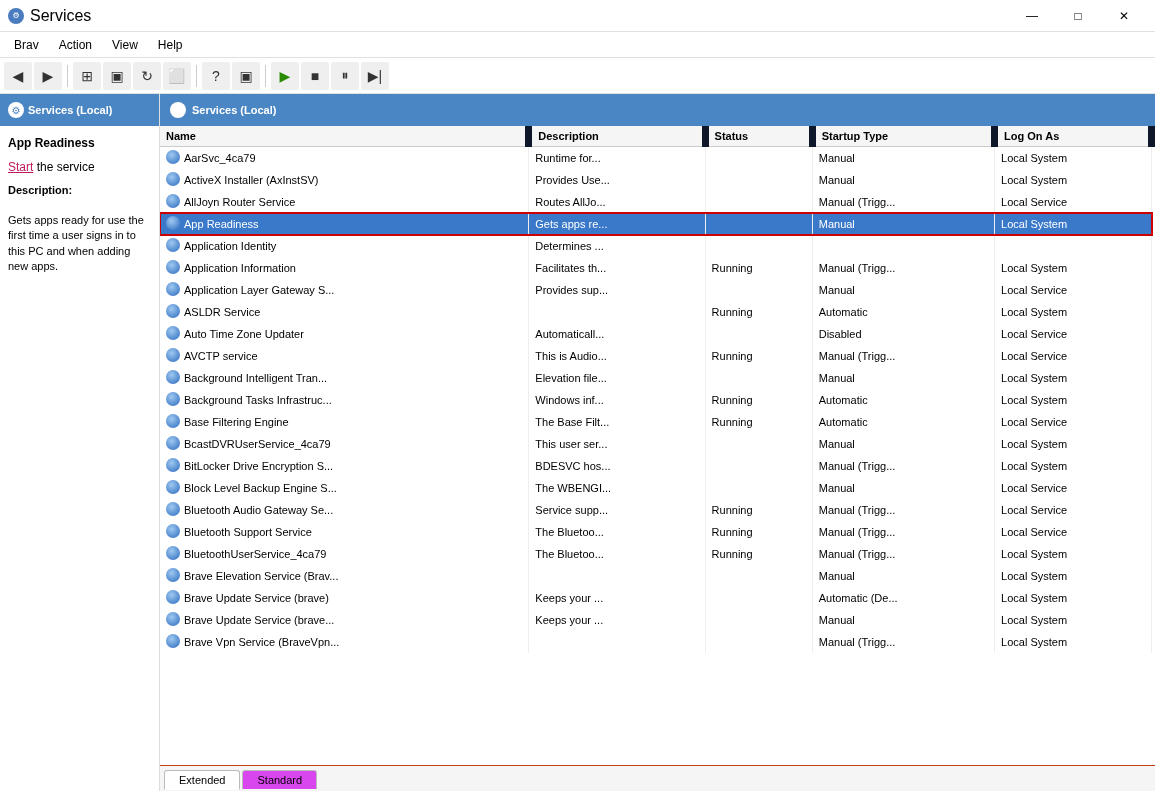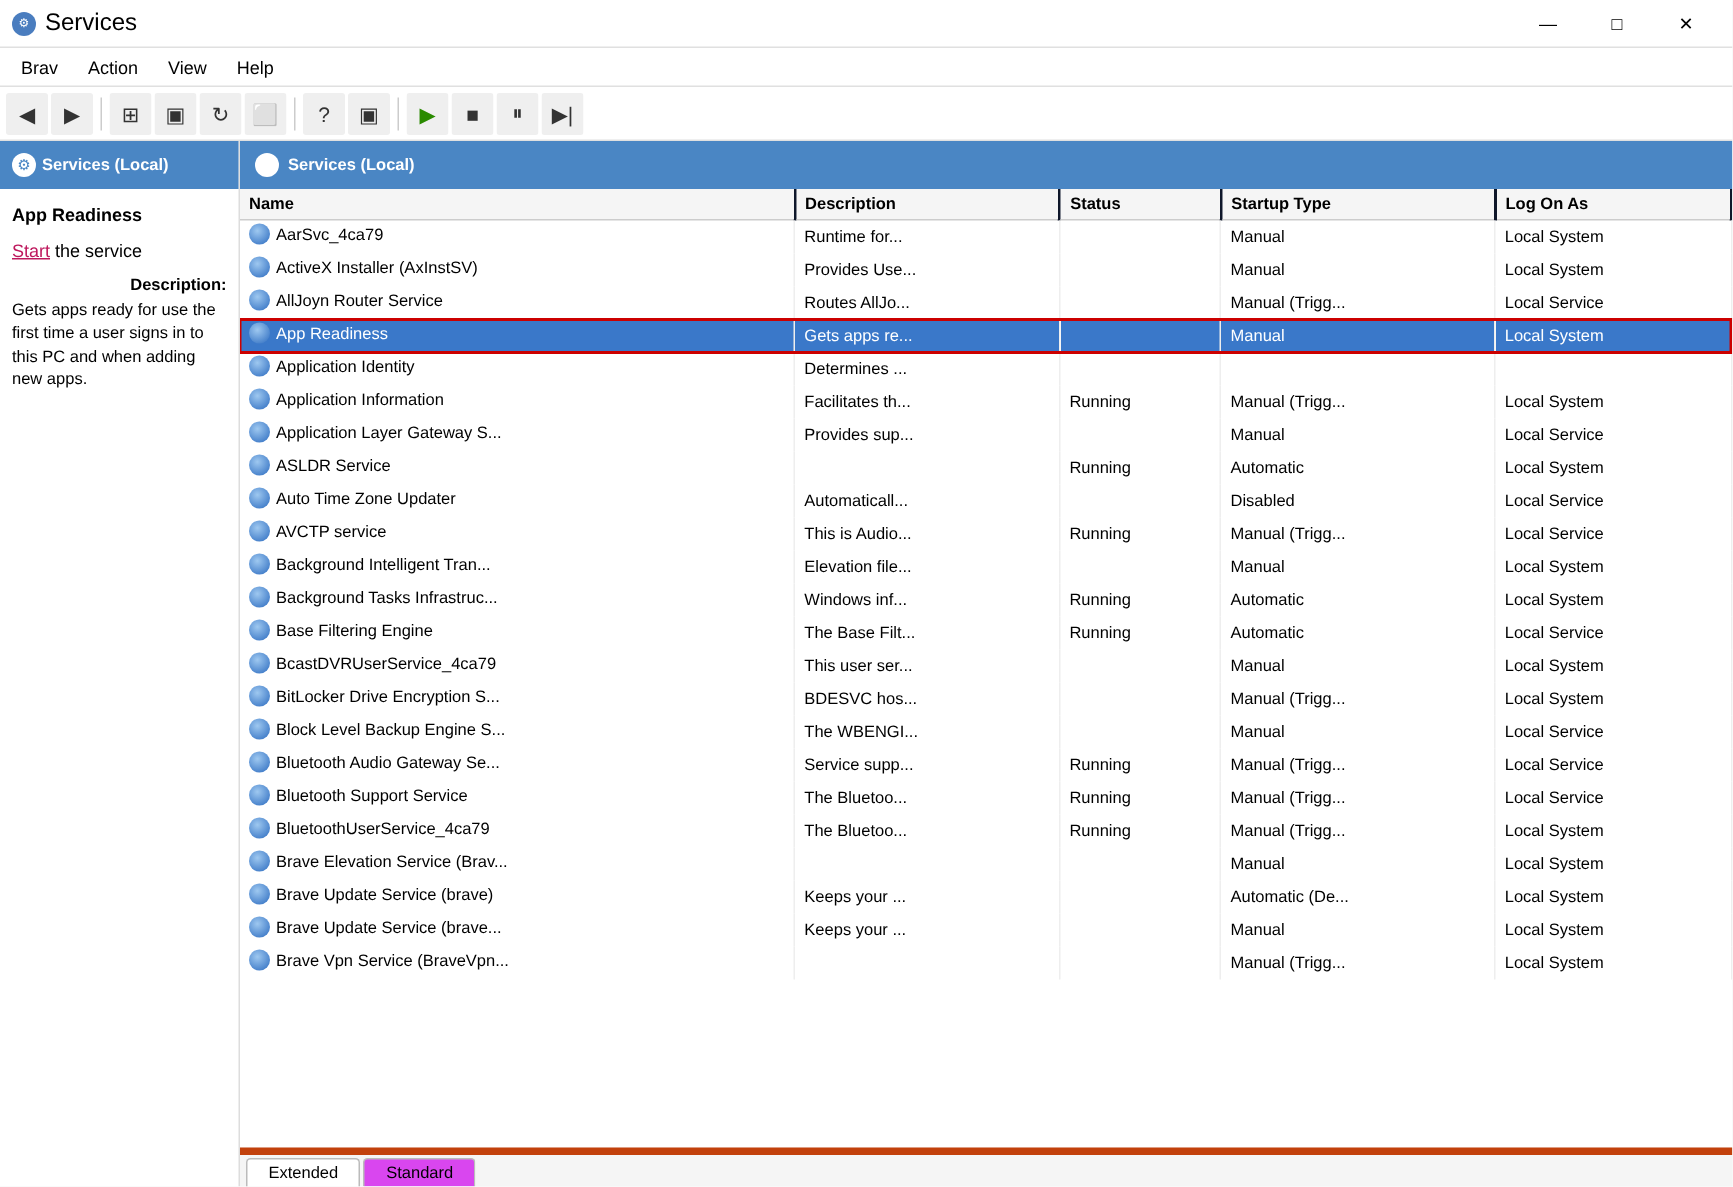--- a/index.html
+++ b/index.html
@@ -41,53 +41,53 @@
     .left-panel { width: 160px; background: #fff; border-right: 1px solid #ddd; display: flex; flex-direction: column; }
     .left-panel-header {
       background: #4a86c4; color: white; padding: 4px 8px; display: flex; align-items: center; gap: 4px; height: 32px;
     }
     .left-panel-header-icon { width: 16px; height: 16px; background: #fff; border-radius: 50%; display: flex; align-items: center; justify-content: center; }
     .left-panel-header-icon::after { content: '⚙'; color: #4a86c4; font-size: 10px; }
     .left-panel-title { font-size: 11px; font-weight: bold; color: white; }
     .left-panel-content { padding: 10px 8px; flex: 1; }
     .left-panel-service-name { font-weight: bold; font-size: 12px; margin-bottom: 10px; }
     .left-panel-link { color: #be185d; text-decoration: underline; cursor: pointer; }
-    .left-panel-desc-label { font-weight: bold; font-size: 11px; margin-bottom: 4px; text-align: right; }
+    .left-panel-desc-label { font-weight: bold; font-size: 11px; margin-bottom: 17px; }
     .left-panel-desc { font-size: 11px; line-height: 1.4; color: #000; }
 
     
     .right-panel { flex: 1; display: flex; flex-direction: column; overflow: hidden; }
     .right-panel-header {
       background: #4a86c4; color: white; padding: 4px 10px; display: flex; align-items: center; gap: 6px; height: 32px;
     }
     .right-panel-header-icon { width: 16px; height: 16px; background: #fff; border-radius: 50%; }
     .right-panel-title { font-size: 11px; font-weight: bold; }
 
     
     .services-table-wrapper { flex: 1; overflow-y: auto; overflow-x: hidden; }
     .services-table { width: 100%; border-collapse: collapse; }
     .services-table thead tr { background: #f5f5f5; }
     .services-table thead th {
       text-align: left; padding: 4px 6px; font-weight: bold; font-size: 11px;
-      border-bottom: 1px solid #ccc; border-right: 2px solid #0f172a; position: sticky; top: 0; background: #f5f5f5; z-index: 1;
+      border-bottom: 1px solid #ccc; border-right: 7px solid #0f172a; position: sticky; top: 0; background: #f5f5f5; z-index: 1;
     }
     .services-table tbody tr { height: 22px; }
     .services-table tbody tr.selected { background: #3a78c9; color: white; outline: 2px solid #cc0000; outline-offset: -1px; }
     .services-table tbody td { padding: 2px 6px; font-size: 11px; border-right: 1px solid #eee; white-space: nowrap; overflow: hidden; }
     .services-table tbody tr.selected td { color: white; }
     .service-icon { display: inline-flex; align-items: flex-end; gap: 4px; }
     .svc-icon { width: 14px; height: 14px; border-radius: 50%; background: radial-gradient(circle at 40% 35%, #9ec8f0, #2a6abf); display: inline-block; vertical-align: middle; flex-shrink: 0; }
 
     
     .services-table-wrapper::-webkit-scrollbar { width: 14px; }
     .services-table-wrapper::-webkit-scrollbar-track { background: #f0f0f0; }
     .services-table-wrapper::-webkit-scrollbar-thumb { background: #b0b0b0; border: 2px solid #f0f0f0; border-radius: 2px; }
 
     
-    .bottom-tabs { border-top: 5px solid #c2410c; background: #f5f5f5; display: flex; align-items: center; padding: 2px 4px 0; height: 26px; }
+    .bottom-tabs { border-top: 1px solid #c2410c; background: #f5f5f5; display: flex; align-items: center; padding: 2px 4px 0; height: 26px; }
     .tab { padding: 3px 14px; background: #d946ef; border: 1px solid #bbb; border-bottom: none; font-size: 11px; cursor: pointer; border-radius: 3px 3px 0 0; margin-right: 2px; }
     .tab.active { background: #fff; border-bottom: 1px solid #fff; z-index: 1; }
   </style>
 </head>
 <body>
 
 <div class="title-bar">
   <div class="title-bar-left">
     <div class="title-icon">⚙</div>
     <span class="title-text">Services</span>

